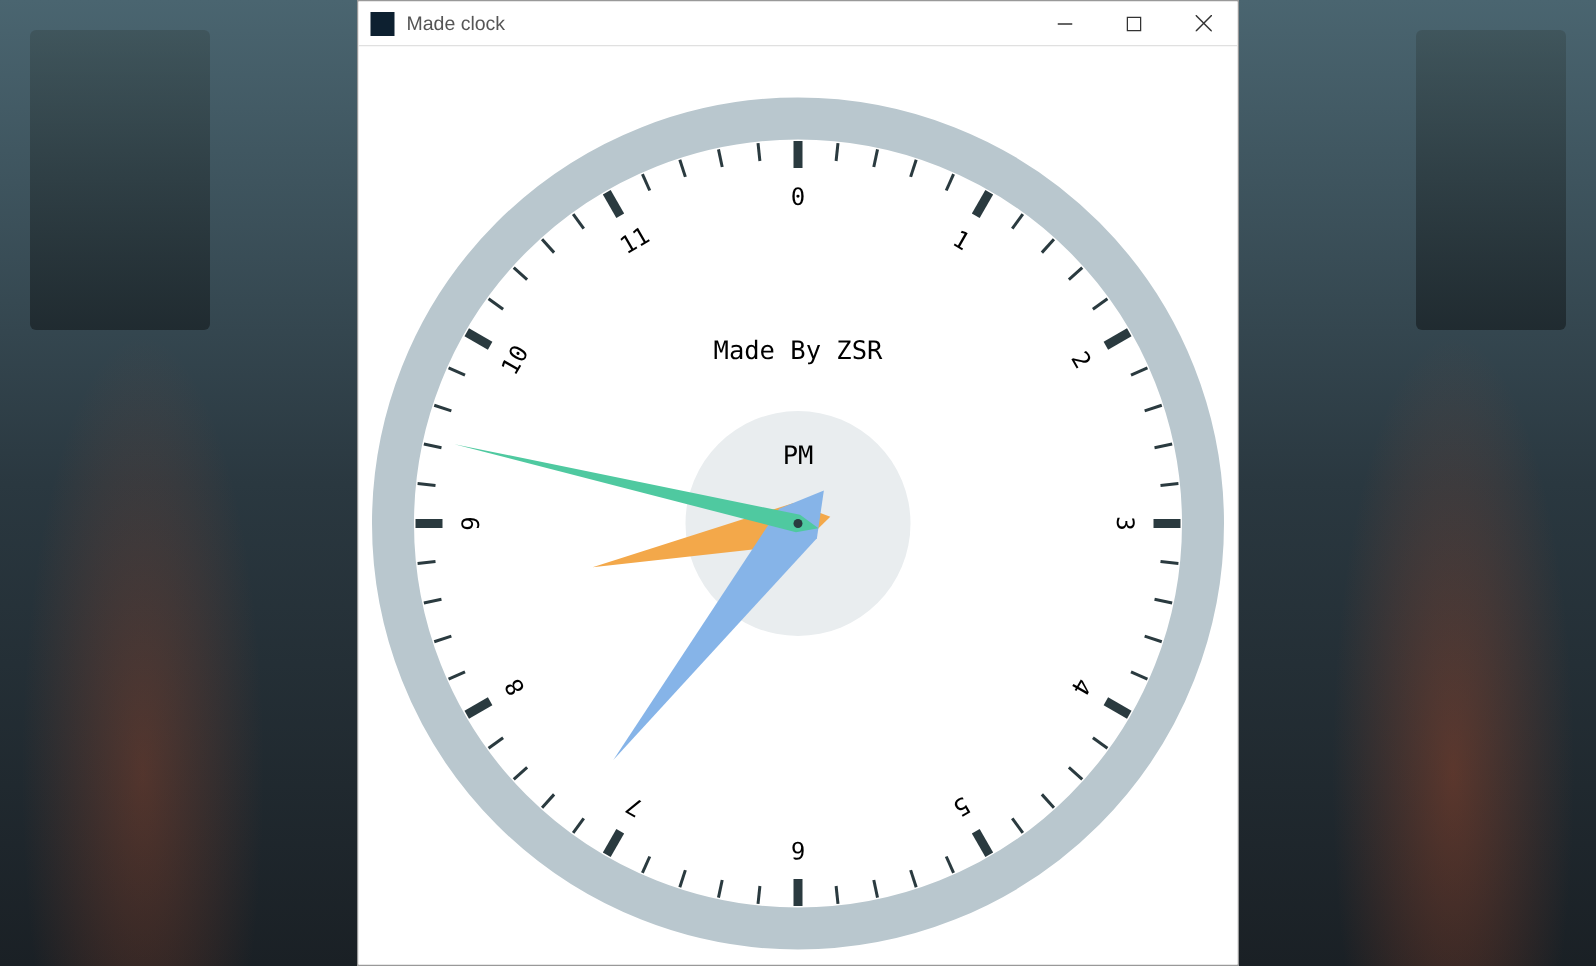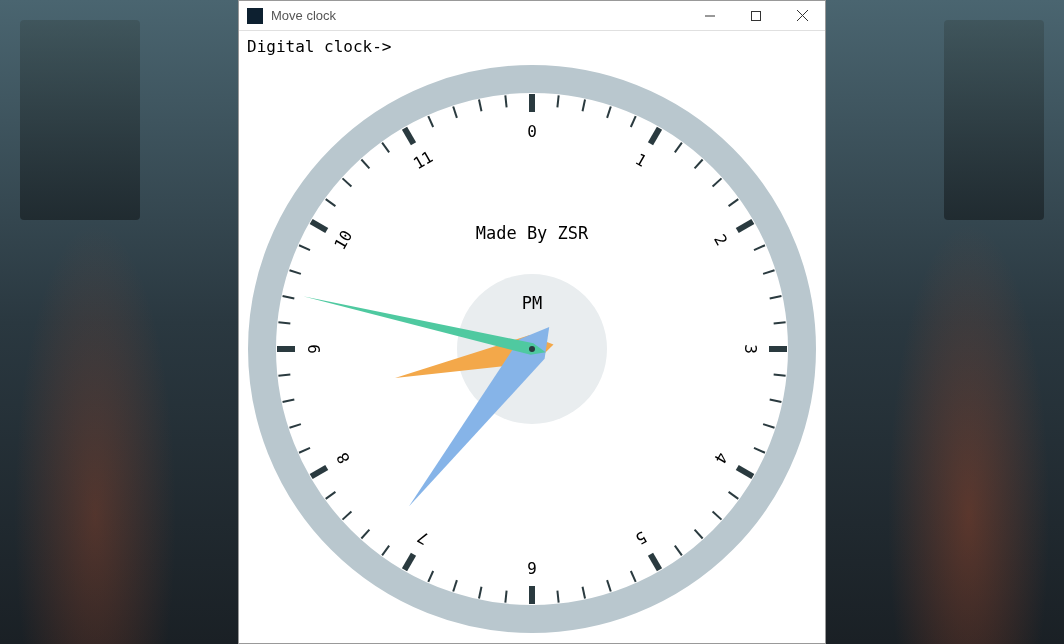--- a/index.html
+++ b/index.html
@@ -121,21 +121,21 @@
 <body>
 
 <div class="background">
   <div class="bg-left"></div>
   <div class="bg-right"></div>
 </div>
 
 <div class="window">
   <div class="titlebar">
     <span class="titlebar-icon"></span>
-    <span class="titlebar-title">Move clock</span>
+    <span class="titlebar-title">Made clock</span>
     <div class="win-controls">
       <div class="win-btn">
         <svg width="10" height="10">
             <line x1="0" y1="5" x2="10" y2="5"></line>
           </svg>
       </div>
       <div class="win-btn">
         <svg width="10" height="10">
             <rect x="0.5" y="0.5" width="9" height="9"></rect>
           </svg>
@@ -143,21 +143,20 @@
       <div class="win-btn">
         <svg width="11" height="11">
             <line x1="0" y1="0" x2="11" y2="11"></line>
             <line x1="11" y1="0" x2="0" y2="11"></line>
           </svg>
       </div>
     </div>
   </div>
 
   <div class="client-area">
-    <div class="digital-label">Digital clock-&gt;</div>
 
     <svg class="clock-svg" id="clock-svg" width="580" height="600" viewBox="-290 -300 580 600">
 
       <circle id="outer-ring" cx="0" cy="0" r="270" fill="none" stroke-width="28" stroke="#b9c7ce"></circle>
 
       <g id="ticks">
           <line x1="1.5614246689128753e-14" y1="-255" x2="1.4512064569896134e-14" y2="-237" stroke="#2a3a3f" stroke-width="6"></line>
           <line x1="26.654758133251633" y1="-253.60308331890968" x2="25.40041657403979" y2="-241.6688205744904" stroke="#2a3a3f" stroke-width="2"></line>
           <line x1="53.01748115852866" y1="-249.42763818712044" x2="50.522540868715545" y2="-237.68986697831477" stroke="#2a3a3f" stroke-width="2"></line>
           <line x1="78.7993335656116" y1="-242.51941165526415" x2="75.09112963311223" y2="-231.1067334597223" stroke="#2a3a3f" stroke-width="2"></line>

